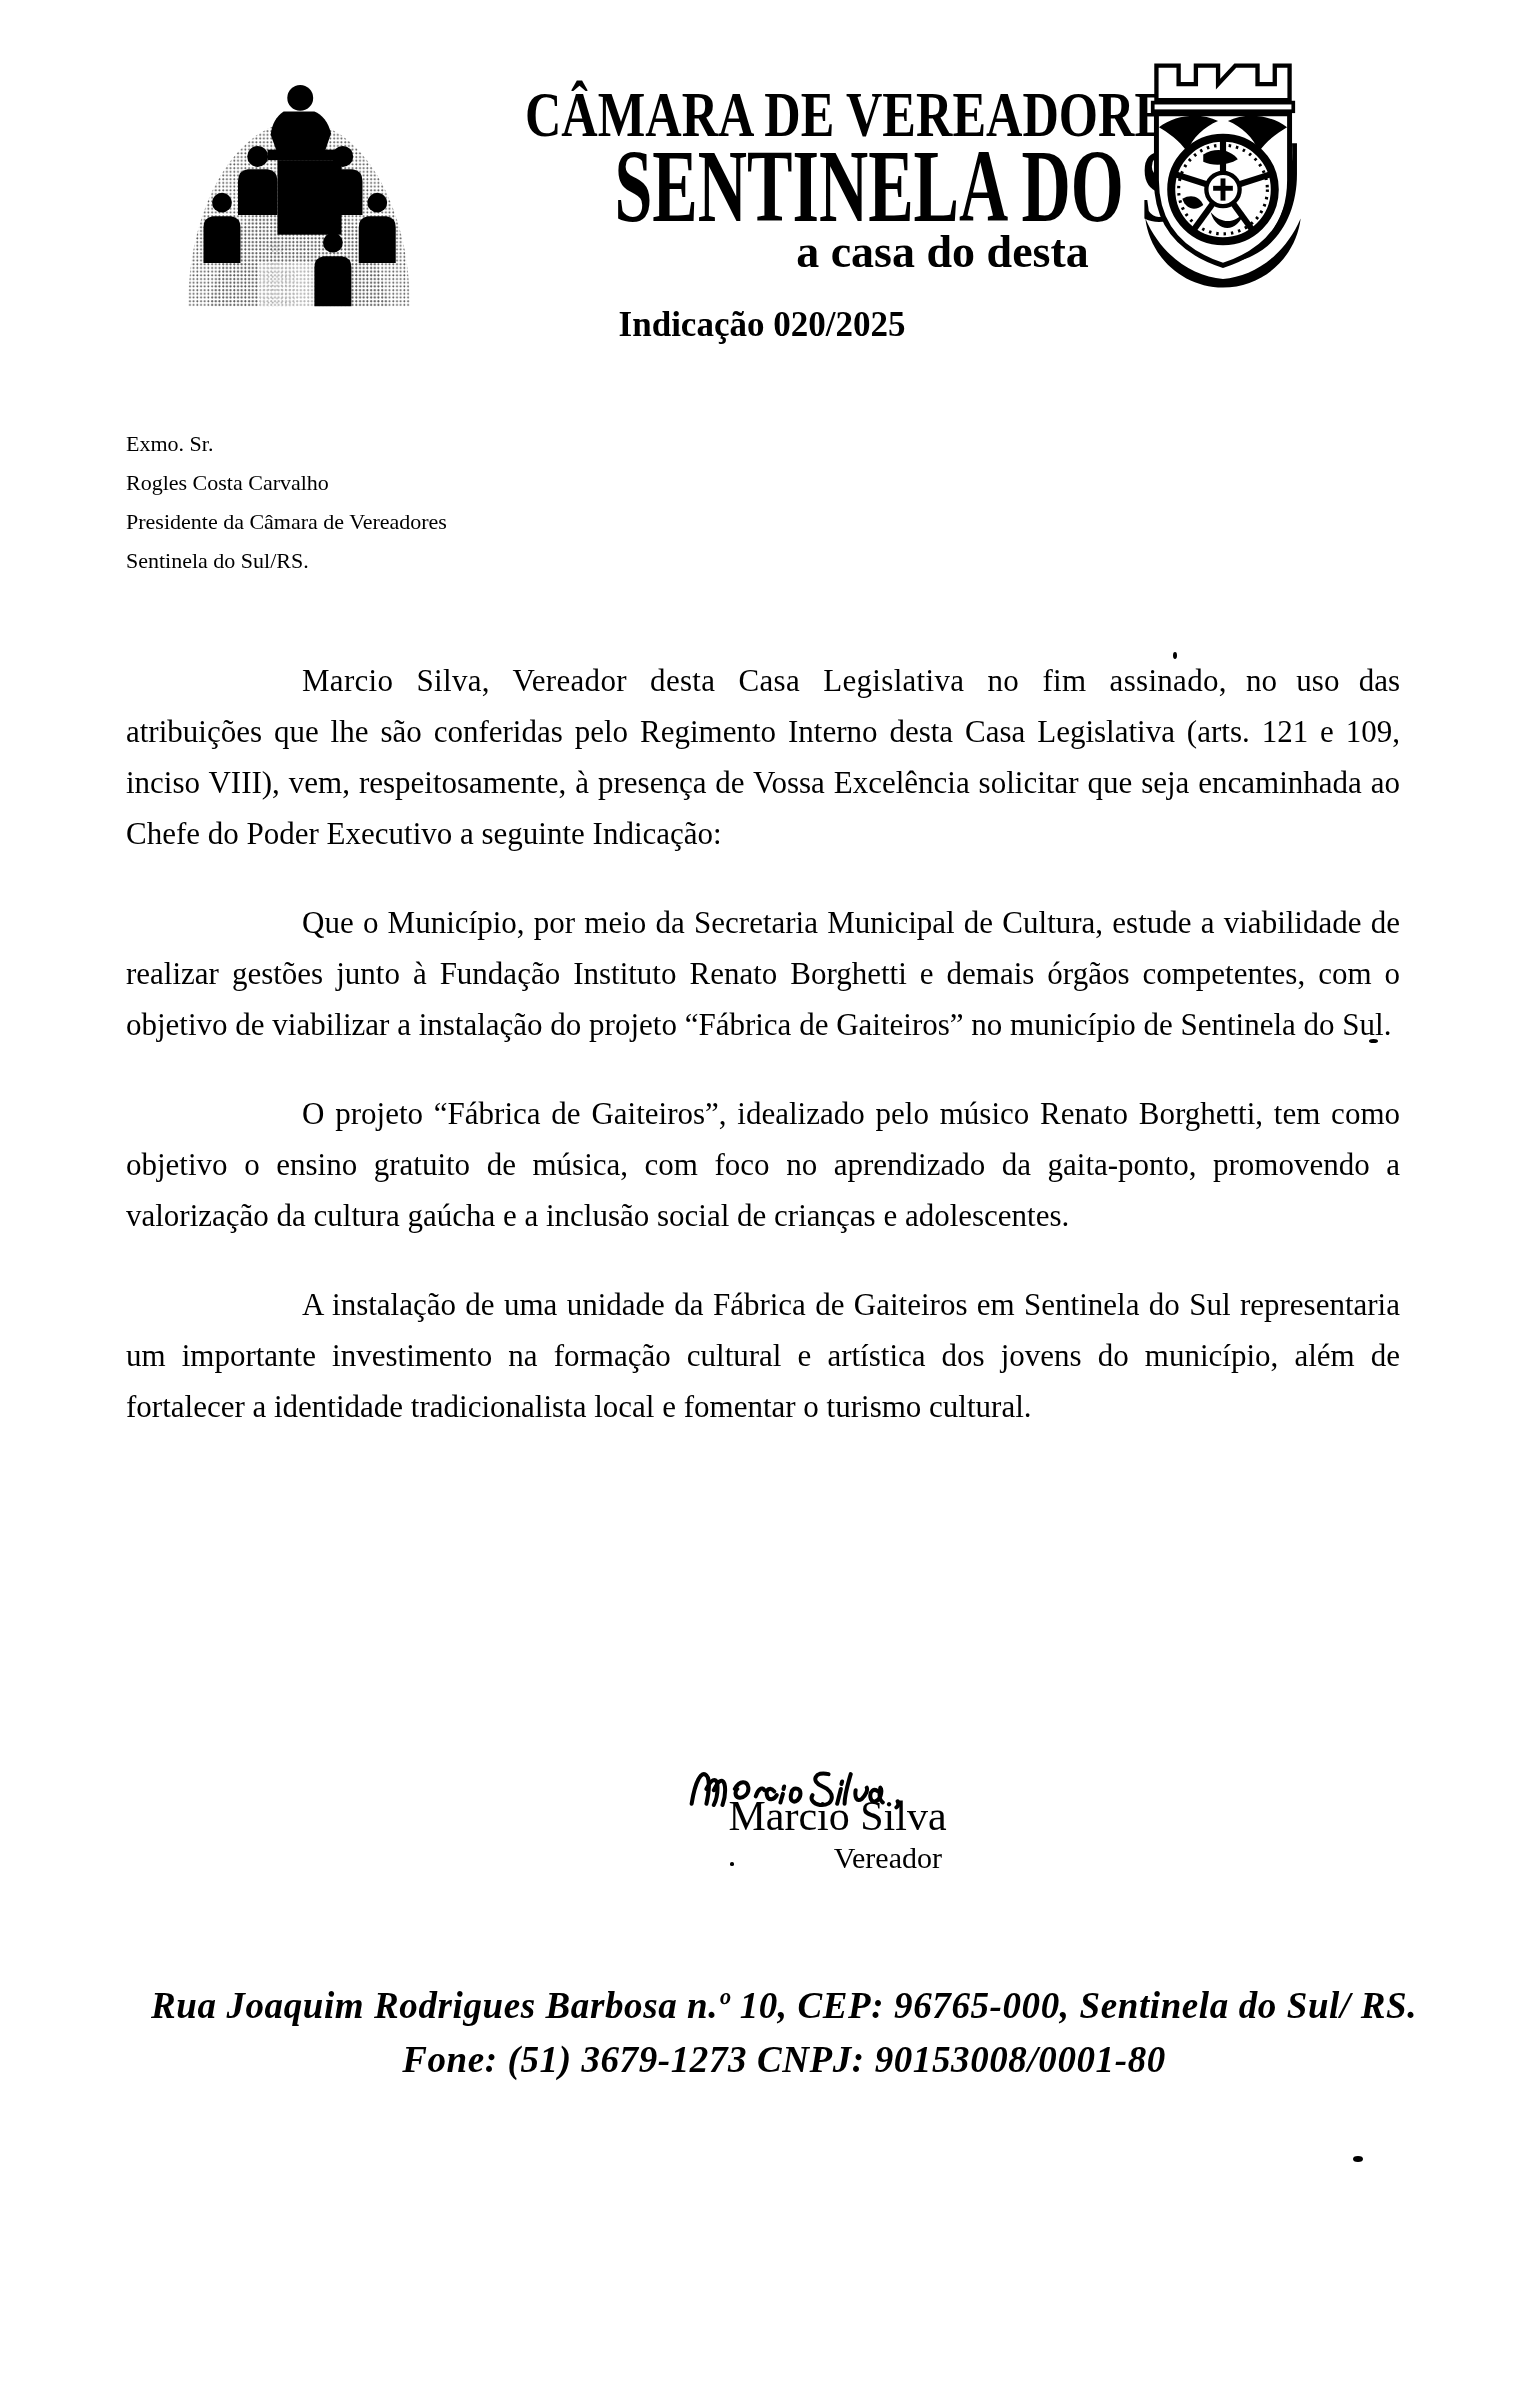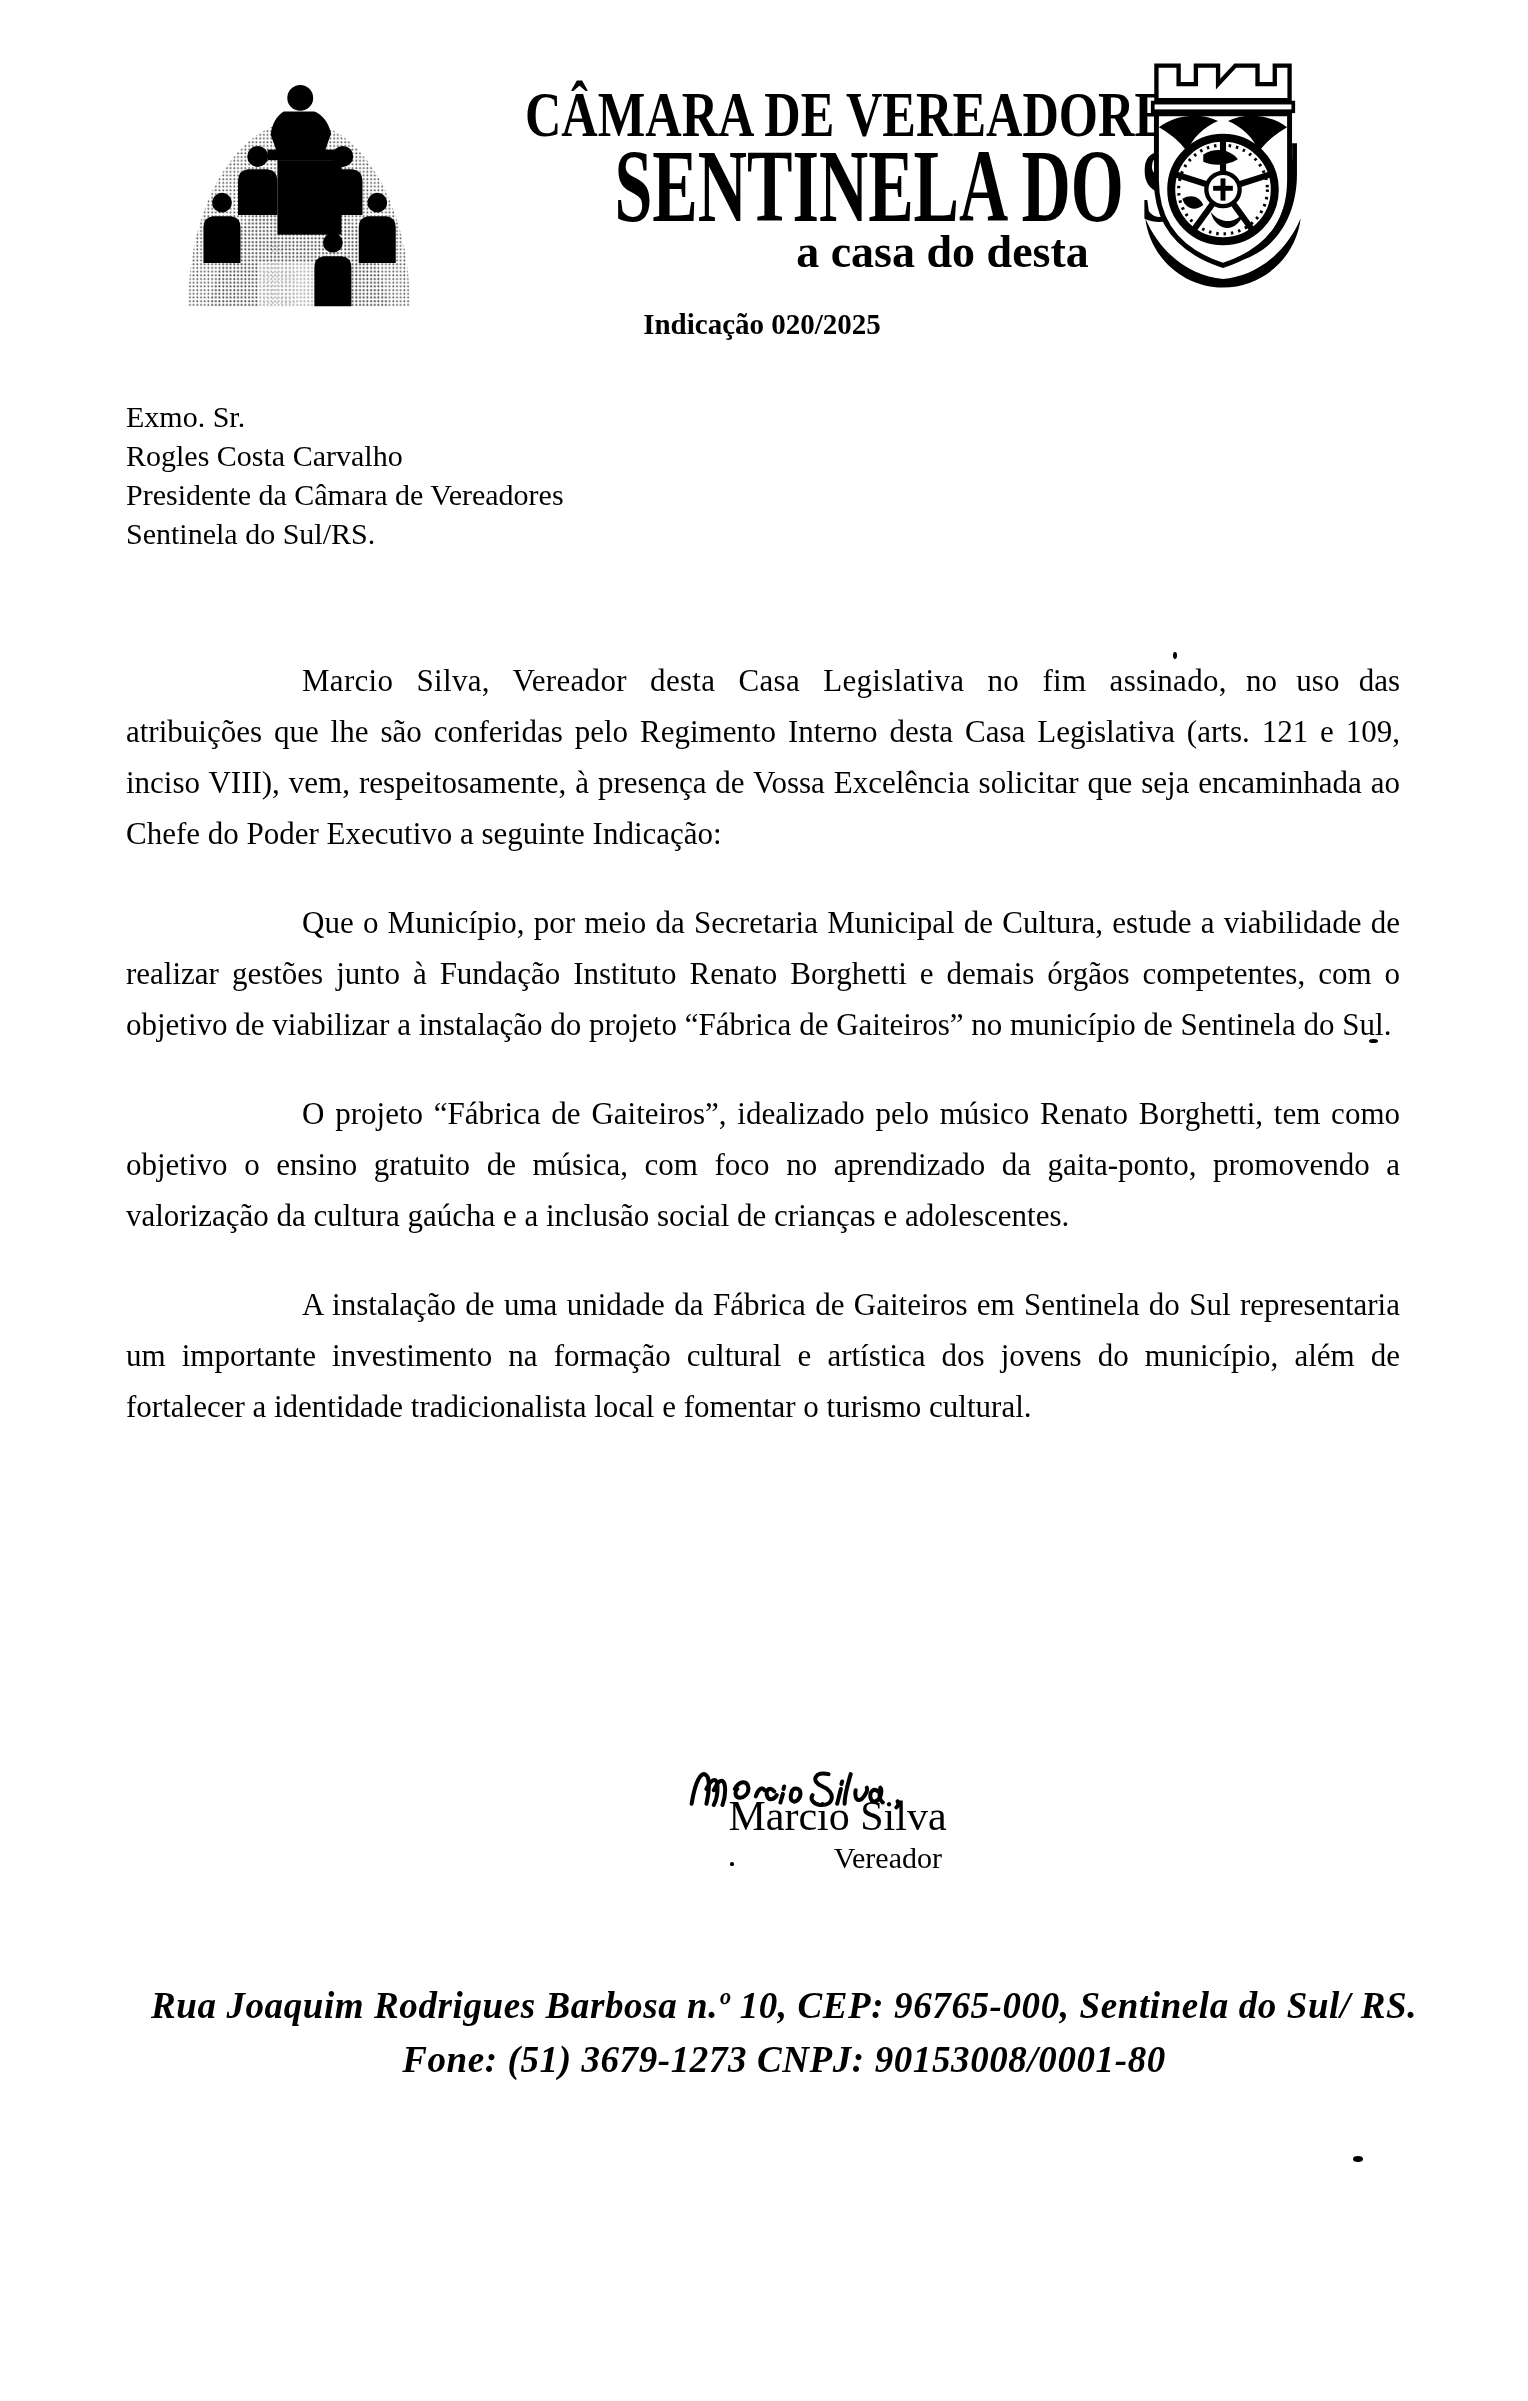--- a/index.html
+++ b/index.html
@@ -14,23 +14,23 @@
   
   .logo-left{position:absolute;left:185px;top:59px;width:228px;height:254px;}
   .crest{position:absolute;left:1144px;top:57px;width:158px;height:233px;}
   .hdr-line{position:absolute;left:441px;width:672px;text-align:center;white-space:nowrap;line-height:1;}
   .hdr1{top:84px;font-size:63px;font-weight:bold;}
   .hdr1 span{display:inline-block;transform:scaleX(0.80);transform-origin:center;}
   .hdr2{top:134px;font-size:104px;font-weight:bold;}
   .hdr2 span{display:inline-block;transform:scaleX(0.655);transform-origin:center;}
   .hdr3{position:absolute;left:787px;top:229px;width:311px;text-align:center;font-size:46px;font-weight:bold;line-height:1;white-space:nowrap;}
   
-  .doc-title{position:absolute;left:592px;top:306px;width:340px;text-align:center;font-size:29px;font-weight:bold;line-height:37px;white-space:nowrap;}
+  .doc-title{position:absolute;left:592px;top:306px;width:340px;text-align:center;font-size:35px;font-weight:bold;line-height:37px;white-space:nowrap;}
   
-  .recipient{position:absolute;left:126px;top:397px;font-size:30px;line-height:39px;}
+  .recipient{position:absolute;left:126px;top:424px;font-size:22px;line-height:39px;}
   
   .body-text{position:absolute;left:126px;top:655px;width:1274px;font-size:31px;line-height:51px;text-align:justify;}
   .body-text p{margin:0;text-indent:176px;}
   .body-text p + p{margin-top:38px;}
   .lead-bold{font-weight:normal;letter-spacing:0.3px;word-spacing:3.7px;}
   
   .dateline{position:absolute;left:739px;top:1685px;width:661px;text-align:right;font-size:31px;line-height:51px;white-space:nowrap;}
   .sig-svg{position:absolute;left:683px;top:1753px;width:259px;height:62px;}
   .sig-name{position:absolute;left:696px;top:1798px;width:283px;text-align:center;font-size:42px;font-weight:normal;line-height:37px;}
   .sig-role{position:absolute;left:659px;top:1840px;width:283px;text-align:right;font-size:30px;line-height:35px;}

